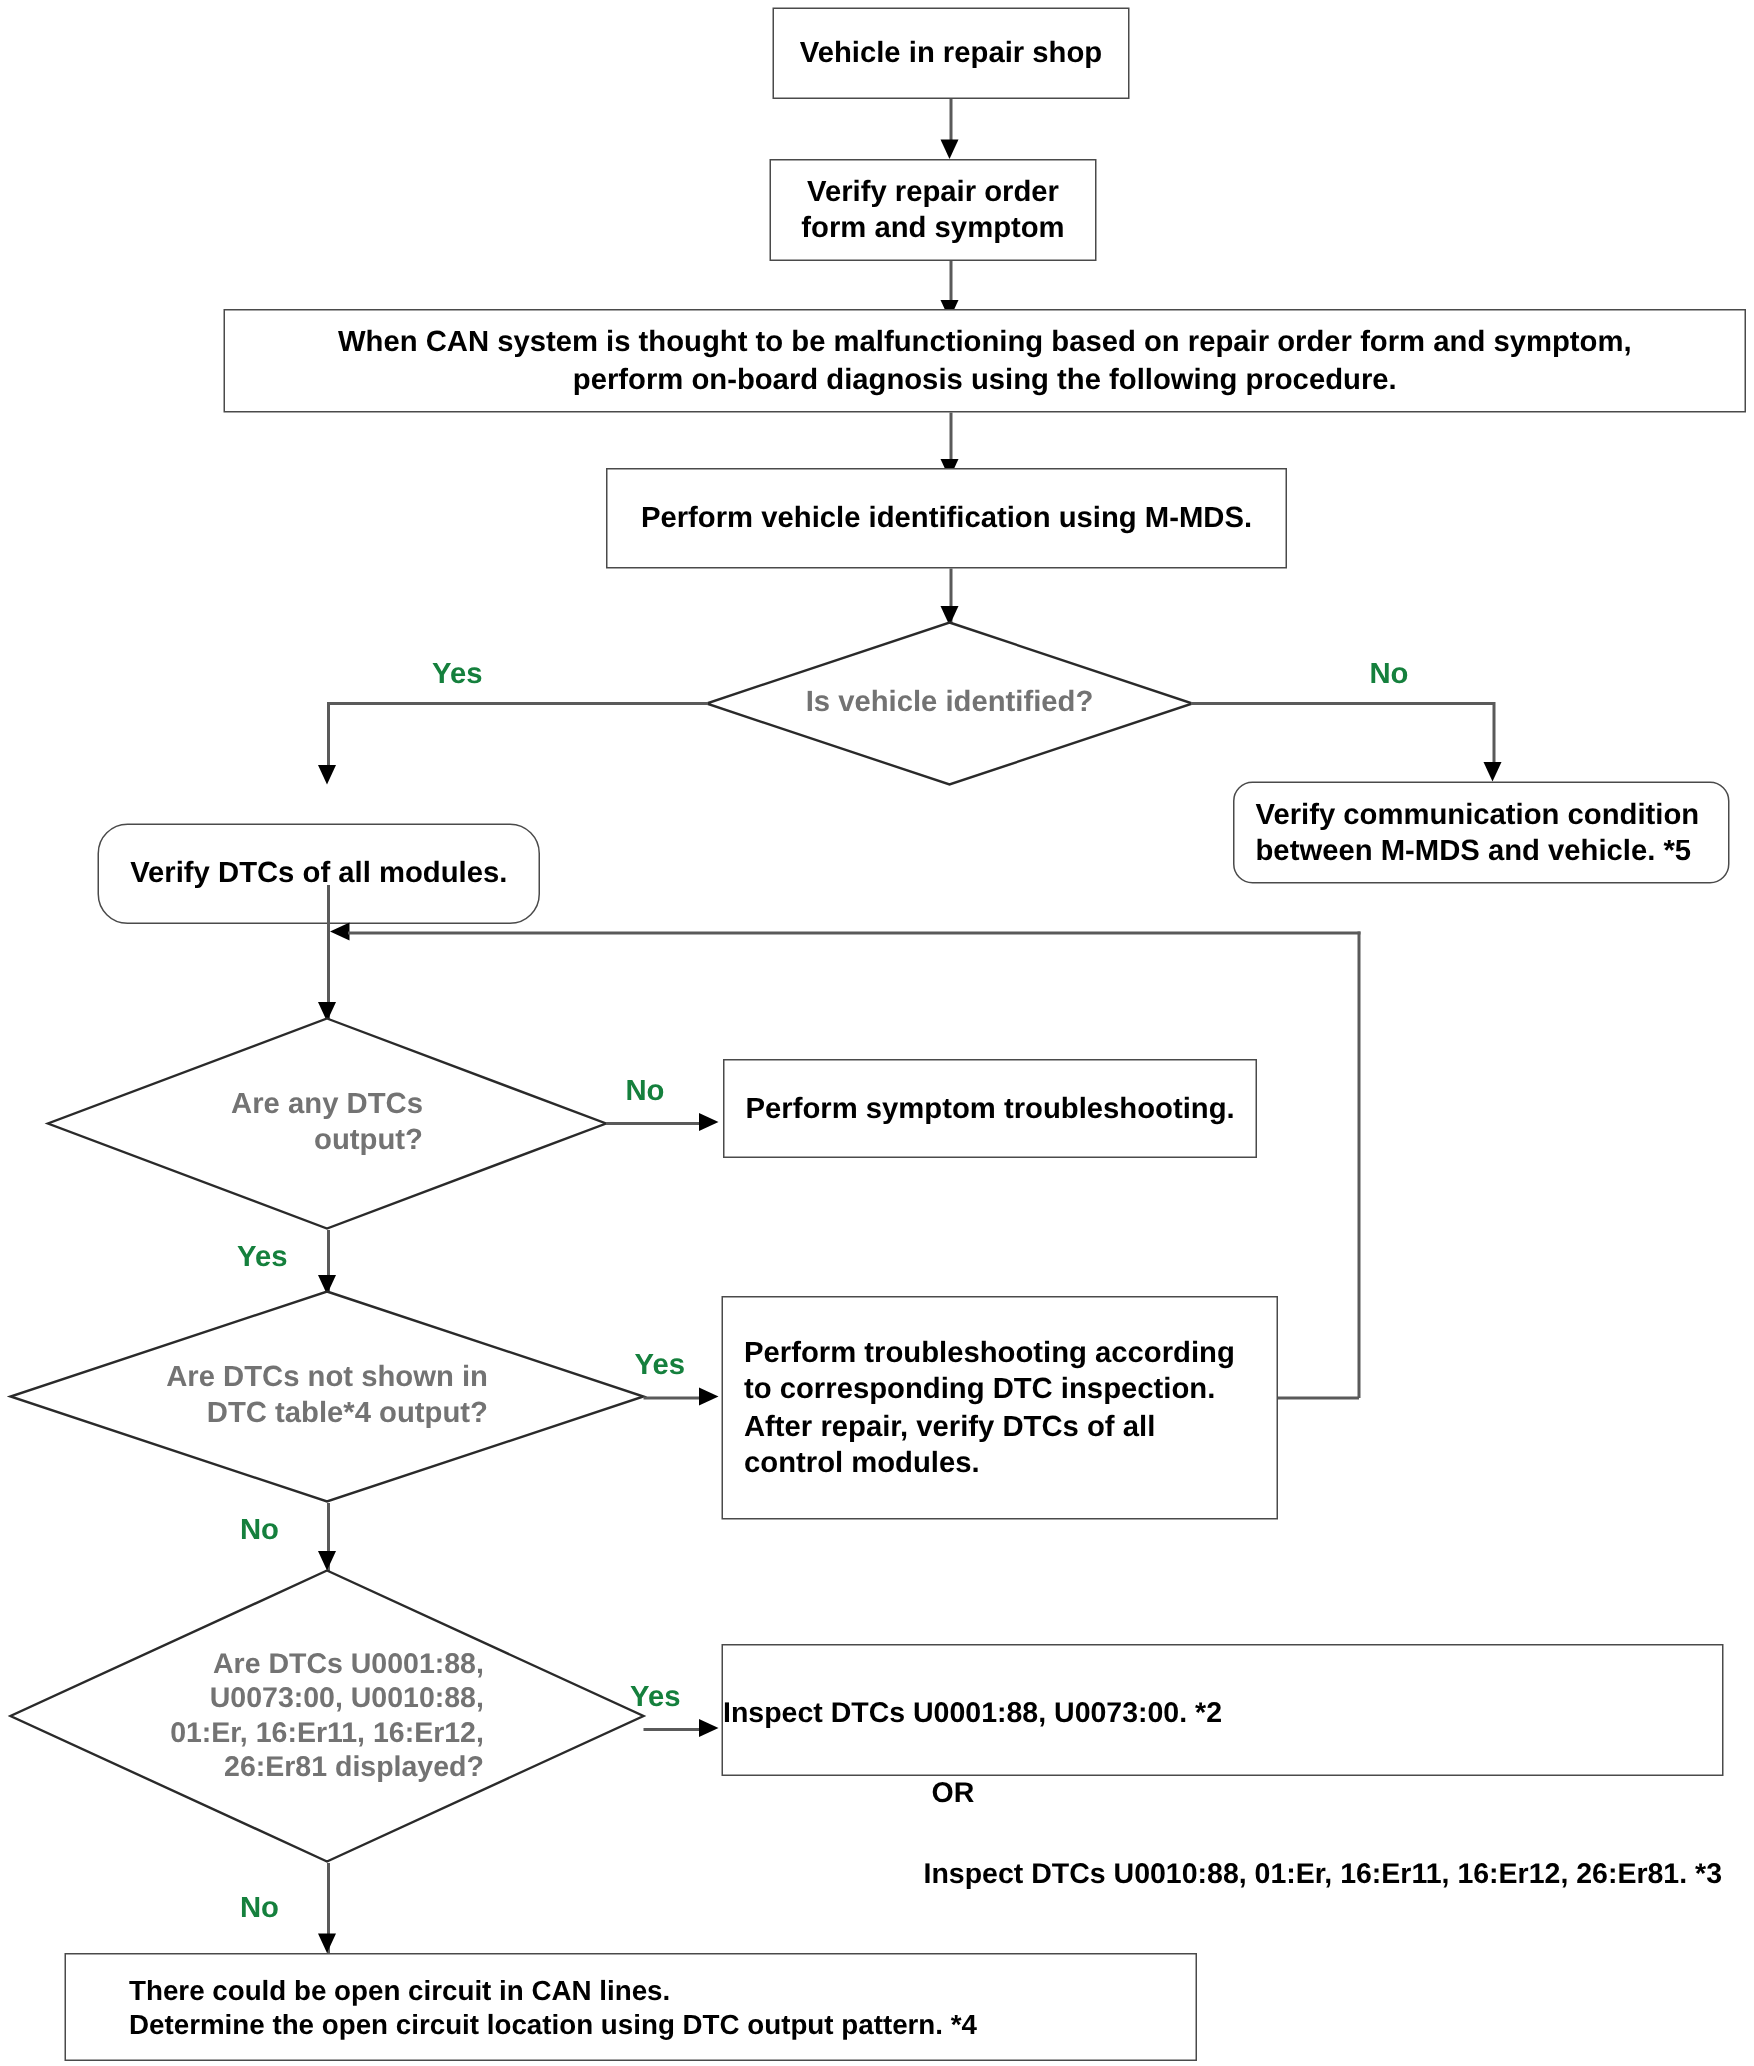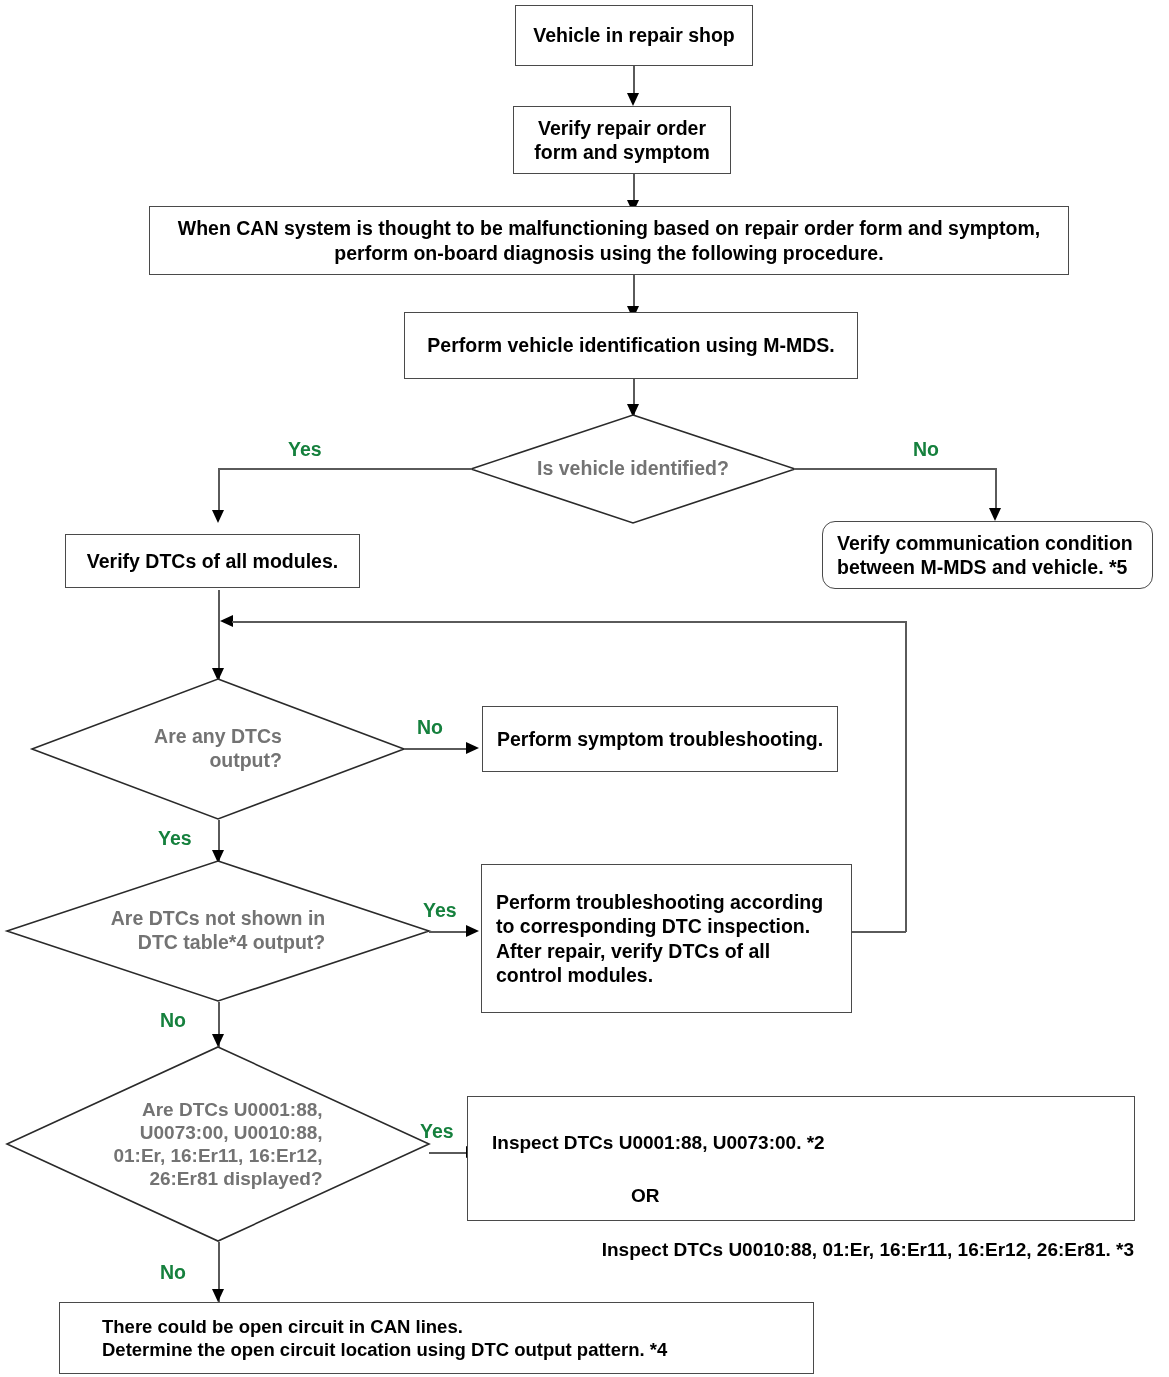--- a/index.html
+++ b/index.html
@@ -105,21 +105,21 @@
 
   <div class="line v" style="left:633px; top:66px; height:33px;"></div>
   <div class="arrow down" style="left:627px; top:93px;"></div>
 
   <div class="node center fs20" style="left:513px; top:106px; width:218px; height:68px;">Verify repair order
 form and symptom</div>
 
   <div class="line v" style="left:633px; top:174px; height:32px;"></div>
   <div class="arrow down" style="left:627px; top:200px;"></div>
 
-  <div class="node center fs20" style="left:149px; top:206px; width:920px; height:69px;">When CAN system is thought to be malfunctioning based on repair order form and symptom,
+  <div class="node center fs20" style="left:149px; top:206px; width:1015px; height:69px;">When CAN system is thought to be malfunctioning based on repair order form and symptom,
 perform on-board diagnosis using the following procedure.</div>
 
   <div class="line v" style="left:633px; top:275px; height:37px;"></div>
   <div class="arrow down" style="left:627px; top:306px;"></div>
 
   <div class="node center fs20" style="left:404px; top:312px; width:454px; height:67px;">Perform vehicle identification using M-MDS.</div>
 
   <div class="line v" style="left:633px; top:379px; height:37px;"></div>
   <div class="arrow down" style="left:627px; top:404px;"></div>
 
@@ -133,21 +133,21 @@
   <div class="line h" style="left:218px; top:468px; width:254px;"></div>
   <div class="line v" style="left:218px; top:468px; height:47px;"></div>
   <div class="arrow down" style="left:212px; top:510px;"></div>
   <div class="edge-label" style="left:288px; top:440px;">Yes</div>
 
   <div class="line h" style="left:794px; top:468px; width:202px;"></div>
   <div class="line v" style="left:995px; top:468px; height:46px;"></div>
   <div class="arrow down" style="left:989px; top:508px;"></div>
   <div class="edge-label" style="left:913px; top:440px;">No</div>
 
-  <div class="node center fs20" style="left:65px; top:534px; width:295px; height:54px;">Verify DTCs of all modules.</div>
+  <div class="node center fs20" style="left:65px; top:549px; width:295px; height:67px;border-radius:20px;">Verify DTCs of all modules.</div>
 
   <div class="node left pad-l fs20" style="left:822px; top:521px; width:331px; height:68px;border-radius:13px;">Verify communication condition
 between M-MDS and vehicle. *5</div>
 
   <div class="line v" style="left:218px; top:590px; height:90px;"></div>
   <div class="arrow down" style="left:212px; top:668px;"></div>
 
   <div class="arrow left" style="left:220px; top:615px;"></div>
   <div class="line h" style="left:232px; top:621px; width:675px;"></div>
   <div class="line v" style="left:905px; top:621px; height:311px;"></div>
@@ -199,26 +199,26 @@
     <div class="dlabel fs19">Are DTCs U0001:88,
 U0073:00, U0010:88,
 01:Er, 16:Er11, 16:Er12,
 26:Er81 displayed?</div>
   </div>
 
   <div class="line h" style="left:429px; top:1152px; width:39px;"></div>
   <div class="arrow right" style="left:466px; top:1146px;"></div>
   <div class="edge-label" style="left:420px; top:1122px;">Yes</div>
 
-  <div class="node fs19" style="left:467px; top:1096px; width:668px; height:125px; display:block; padding:10px 0 0 24px;">
+  <div class="node fs19" style="left:481px; top:1096px; width:668px; height:88px; display:block; padding:10px 0 0 0;">
     <div style="text-align:left;">Inspect DTCs U0001:88, U0073:00.  *2</div>
     <div style="text-align:left; padding-left:139px; margin-top:6px;">OR</div>
     <div style="text-align:right; margin-top:6px;">Inspect DTCs U0010:88, 01:Er, 16:Er11, 16:Er12, 26:Er81.  *3</div>
   </div>
 
   <div class="line v" style="left:218px; top:1242px; height:60px;"></div>
   <div class="arrow down" style="left:212px; top:1289px;"></div>
   <div class="edge-label" style="left:160px; top:1263px;">No</div>
 
-  <div class="node left fs185" style="left:59px; top:1302px; width:755px; height:72px; padding-left:42px;">There could be open circuit in CAN lines.
+  <div class="node left fs185" style="left:43px; top:1302px; width:755px; height:72px; padding-left:42px;">There could be open circuit in CAN lines.
 Determine the open circuit location using DTC output pattern.   *4</div>
 
 </div>
 
 </body></html>

